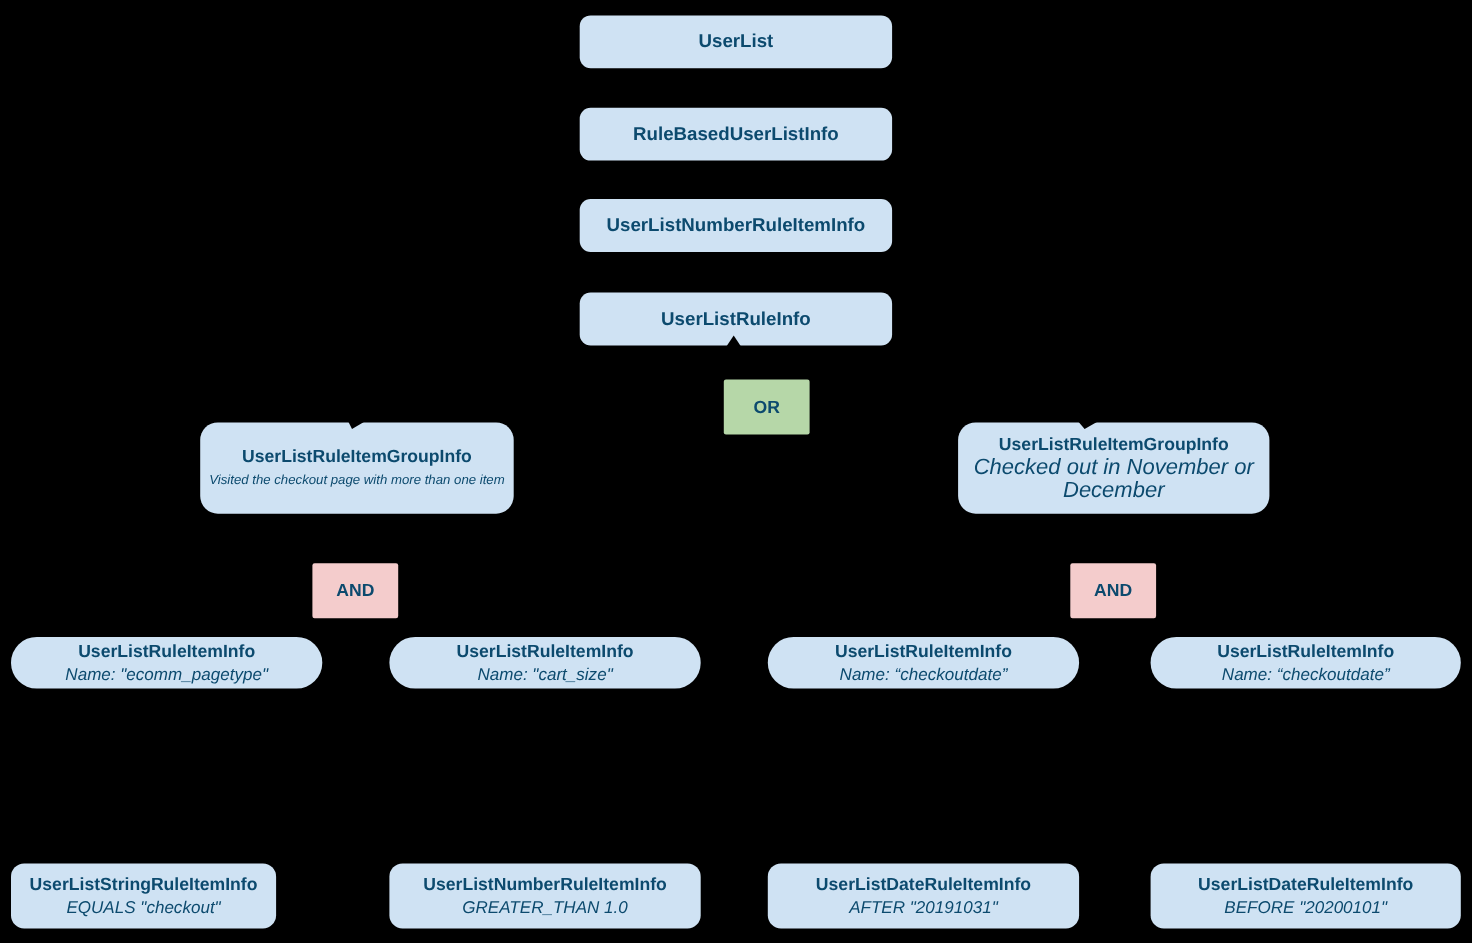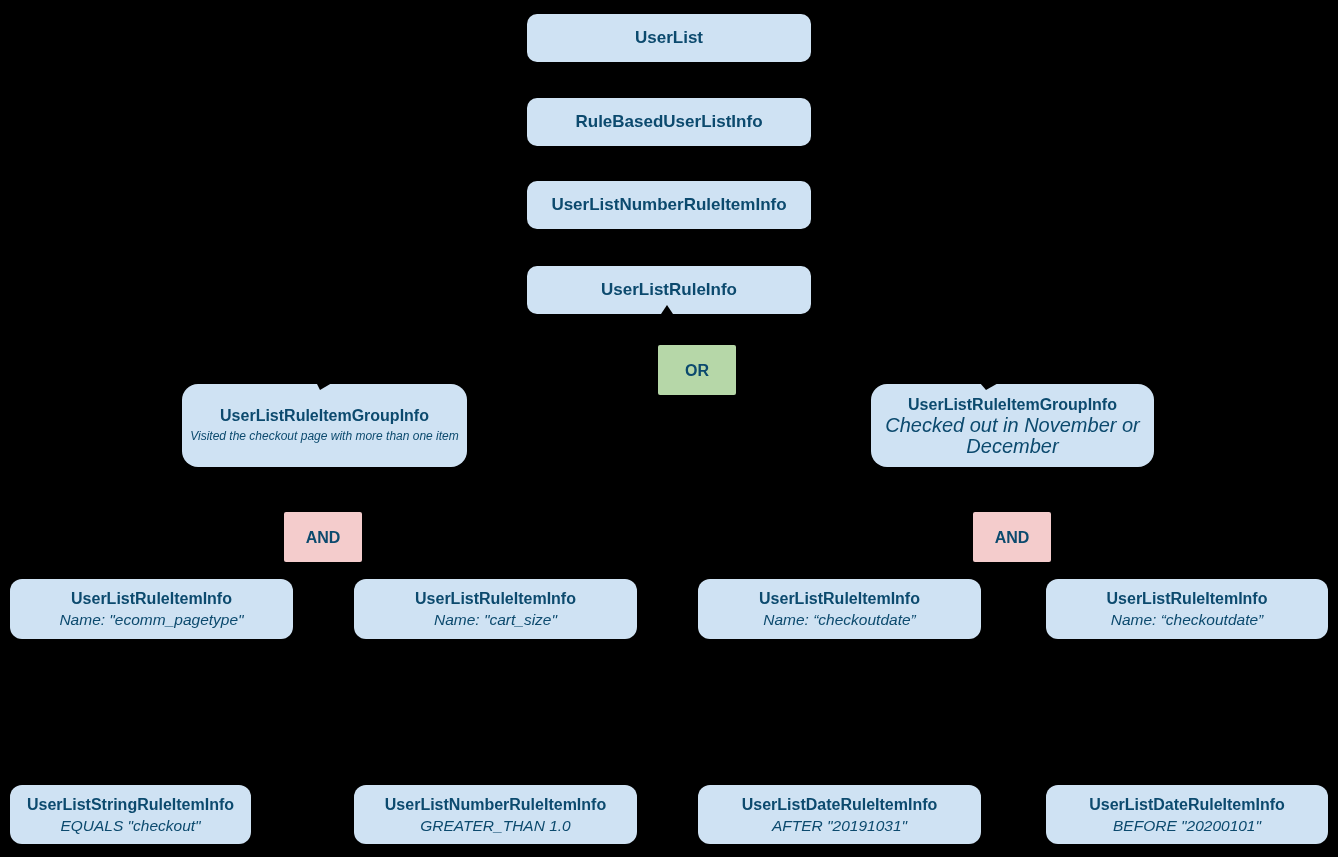--- a/index.html
+++ b/index.html
@@ -34,21 +34,21 @@
     border-radius:2px;
   }
   .op-or{background:#b6d7a8;}
   .op-and{background:#f4cccc;}
   .group-node{
     top:384px;height:83px;
     border-radius:16px;
     padding:6px 3px;
   }
   .item-node{
-    height:60px;border-radius:12px;text-align:right;
+    height:47px;border-radius:24px;text-align:right;
   }
   .leaf-node{
     height:59px;border-radius:12px;
   }
   .node .title{font-weight:bold;font-size:16px;line-height:21px;}
   .chain-node .title{font-size:17px;line-height:20px;}
   .node .note{font-style:italic;font-size:15.5px;line-height:21px;}
   .notch{position:absolute;z-index:2;}
 </style>
 </head>

